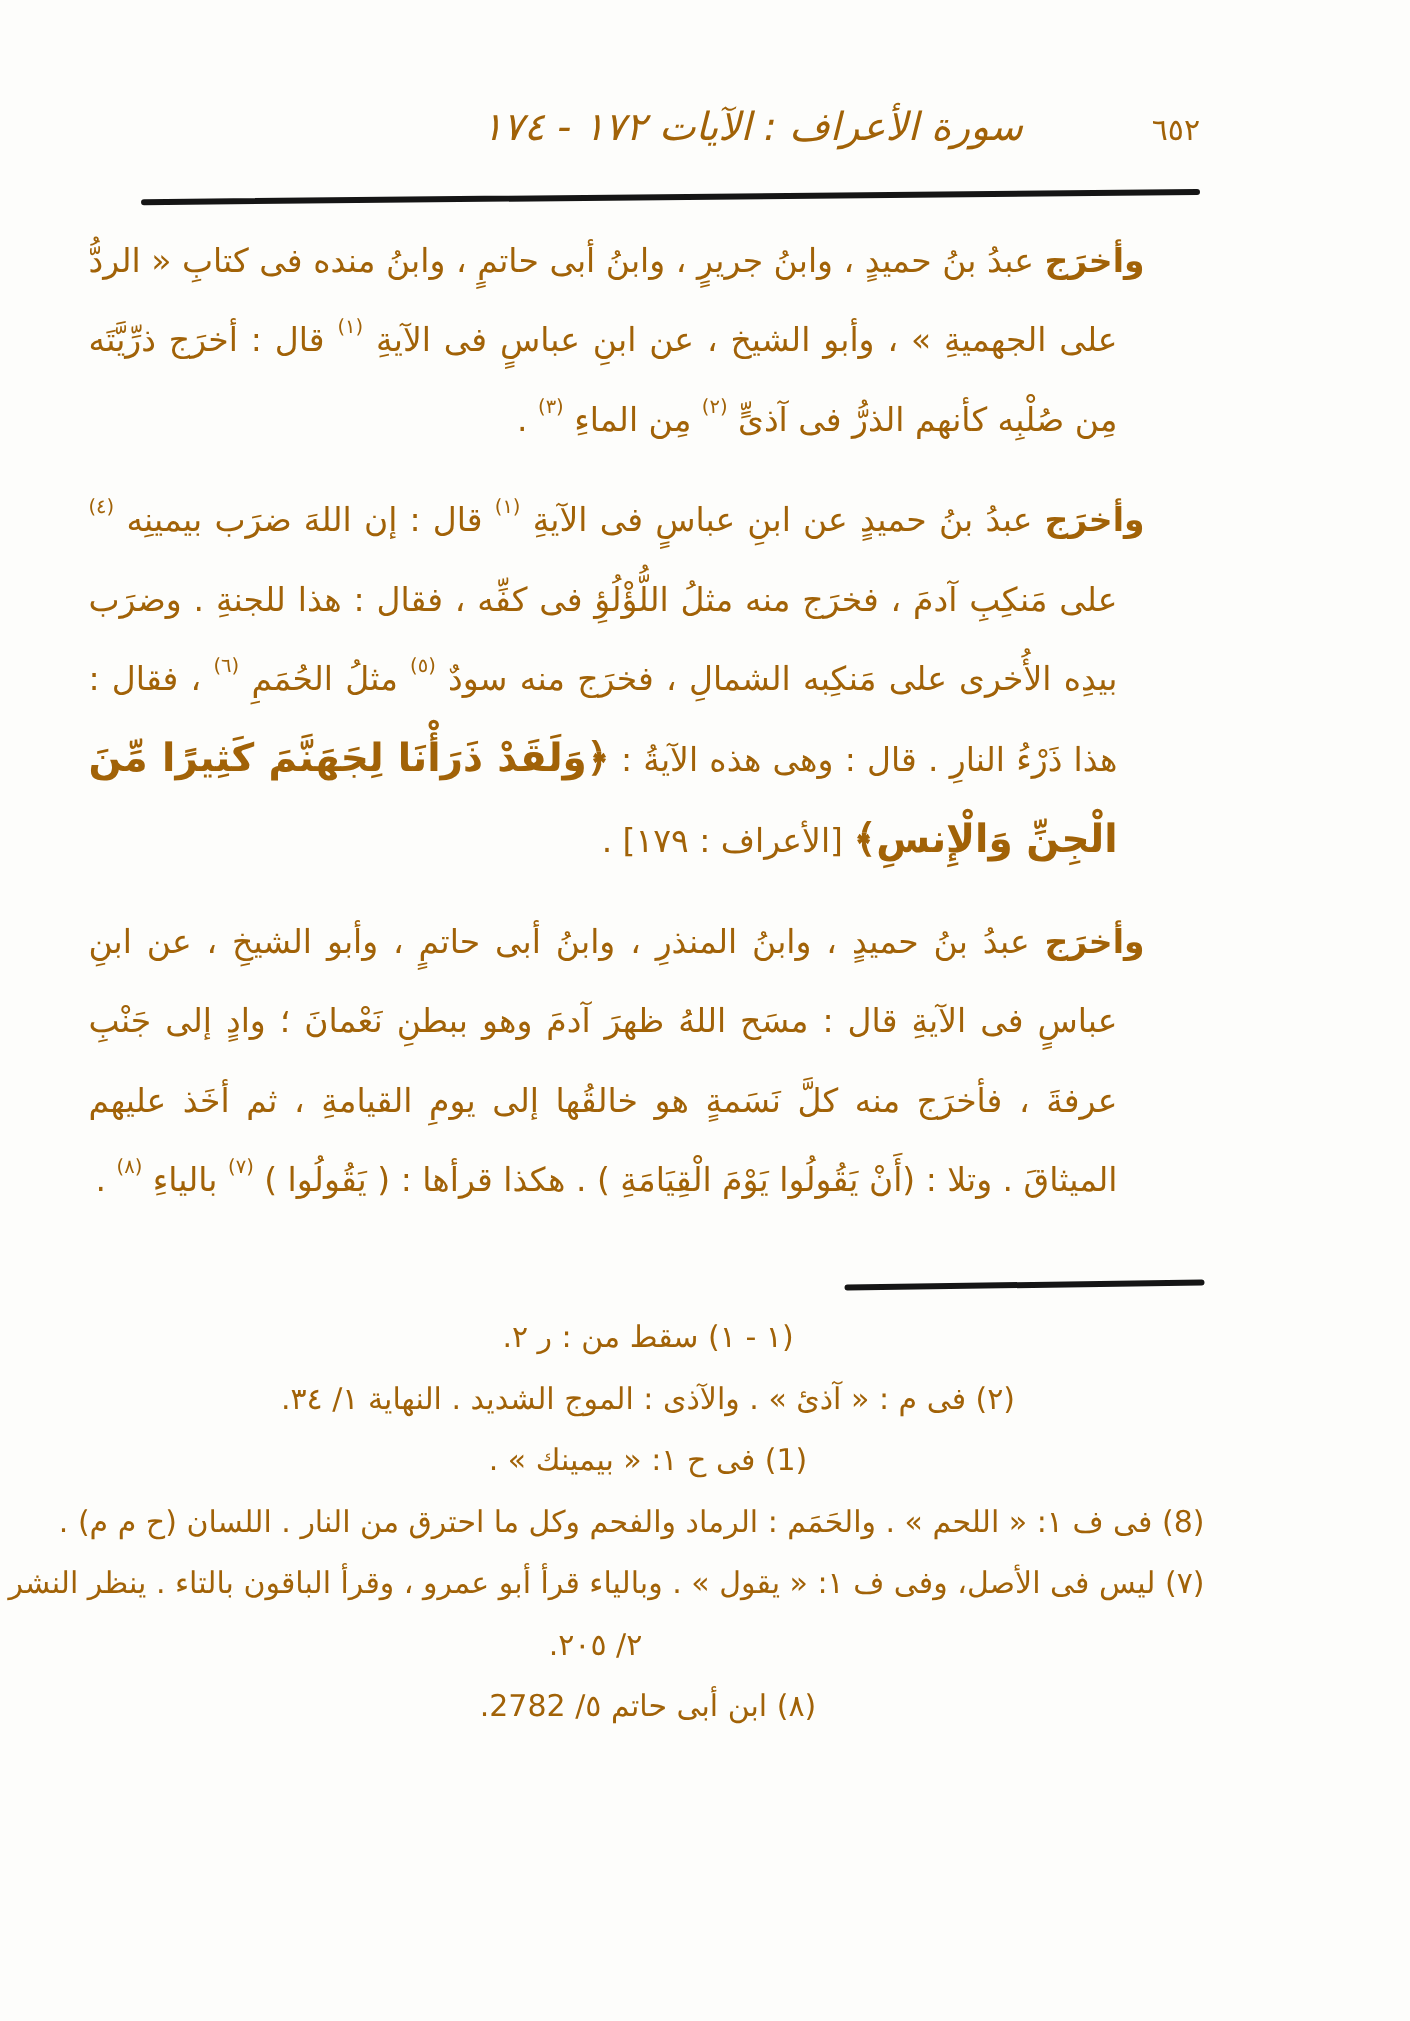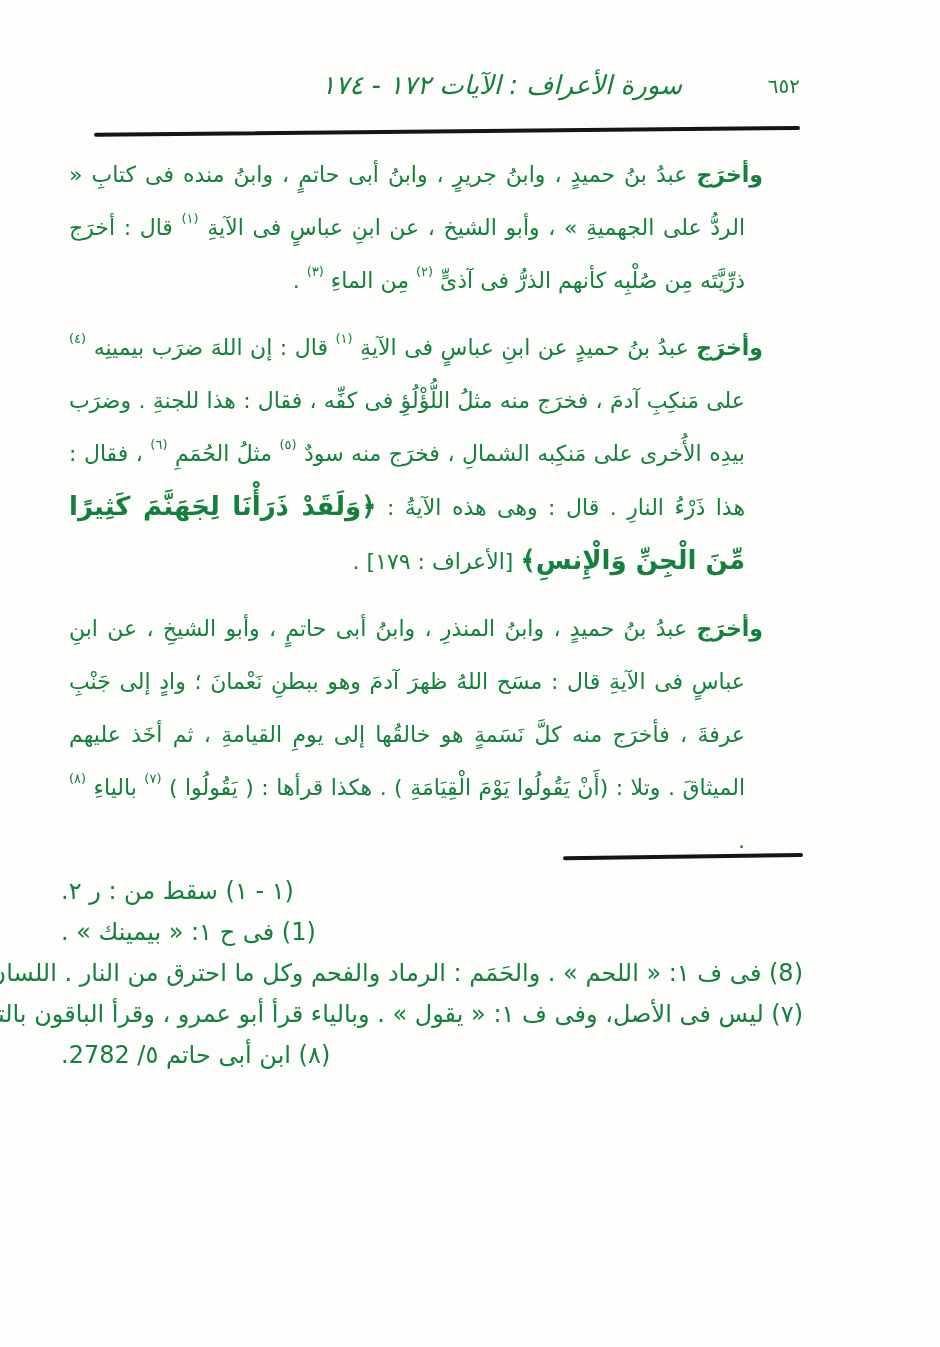--- a/index.html
+++ b/index.html
@@ -1,21 +1,21 @@
 <!DOCTYPE html>
 <html lang="ar" dir="rtl"><head>
 <meta charset="utf-8">
 <style>
   html, body { margin: 0; padding: 0; }
   .page {
     position: relative;
     width: 940px;
     height: 1347px;
     background: #fdfdfb;
-    color: #15803d;
+    color: #a16207;
     font-family: "DejaVu Sans", sans-serif;
     direction: rtl;
     overflow: hidden;
   }
   
   .header-title {
     position: absolute;
     top: 70px;
     right: 258px;
     font-size: 26px;
@@ -44,21 +44,21 @@
   
   .body-text {
     position: absolute;
     top: 148px;
     right: 195px;
     width: 686px;
     font-size: 22px;
     line-height: 53px;
     text-align: justify;
   }
-  .para { margin: 0 0 14px 10px; text-indent: -18px; }
+  .para { margin: 0 0 14px 0; text-indent: -18px; }
   .seg-lead { font-weight: bold; }
   .seg-text { font-weight: normal; }
   sup.seg-sup {
     font-size: 13px;
     line-height: 0;
     position: relative;
     top: -4px;
     vertical-align: super;
   }
   .seg-quran {
@@ -75,23 +75,23 @@
     background: #151515;
     transform: rotate(-0.8deg);
     transform-origin: right center;
     border-radius: 2px;
   }
   .footnotes {
     position: absolute;
     top: 871px;
     right: 137px;
     width: 742px;
-    font-size: 24px;
+    font-size: 20px;
     line-height: 41px;
-    text-align: left;
+    text-align: center;
   }
   .fn-line { white-space: nowrap; }
   .fn-line.cont { padding-right: 70px; }
 </style>
 </head>
 <body>
 
 <div class="page">
 
   <div class="header-title">سورة الأعراف : الآيات ١٧٢ - ١٧٤</div>
@@ -106,26 +106,30 @@
       <p class="para"><span class="seg-lead">وأخرَج</span><span class="seg-text"> عبدُ بنُ حميدٍ ، وابنُ المنذرِ ، وابنُ أبى حاتمٍ ، وأبو الشيخِ ، عن ابنِ عباسٍ فى الآيةِ قال : مسَح اللهُ ظهرَ آدمَ وهو ببطنِ نَعْمانَ ؛ وادٍ إلى جَنْبِ عرفةَ ، فأخرَج منه كلَّ نَسَمةٍ هو خالقُها إلى يومِ القيامةِ ، ثم أخَذ عليهم الميثاقَ . وتلا : (أَنْ يَقُولُوا يَوْمَ الْقِيَامَةِ ) . هكذا قرأها : ( يَقُولُوا ) </span><sup class="seg-sup">(٧)</sup><span class="seg-text"> بالياءِ </span><sup class="seg-sup">(٨)</sup><span class="seg-text"> .</span></p>
     </main>
 
   <div class="footnote-rule"></div>
 
   <section class="footnotes">
       <div class="footnote">
         <div class="fn-line">(١ - ١) سقط من : ر ٢.</div>
       </div>
       <div class="footnote">
+        <div class="fn-line">(٢) فى م : « آذئ » . والآذى : الموج الشديد . النهاية ١/ ٣٤.</div>
+      </div>
+      <div class="footnote">
         <div class="fn-line">(1) فى ح ١: « بيمينك » .</div>
       </div>
       <div class="footnote">
         <div class="fn-line">(8) فى ف ١: « اللحم » . والحَمَم : الرماد والفحم وكل ما احترق من النار . اللسان (ح م م) .</div>
       </div>
       <div class="footnote">
         <div class="fn-line">(٧) ليس فى الأصل، وفى ف ١: « يقول » . وبالياء قرأ أبو عمرو ، وقرأ الباقون بالتاء . ينظر النشر</div>
+        <div class="fn-line cont">٢/ ٢٠٥.</div>
       </div>
       <div class="footnote">
         <div class="fn-line">(٨) ابن أبى حاتم ٥/ 2782.</div>
       </div>
     </section>
 
 </div>
 
 </body></html>

